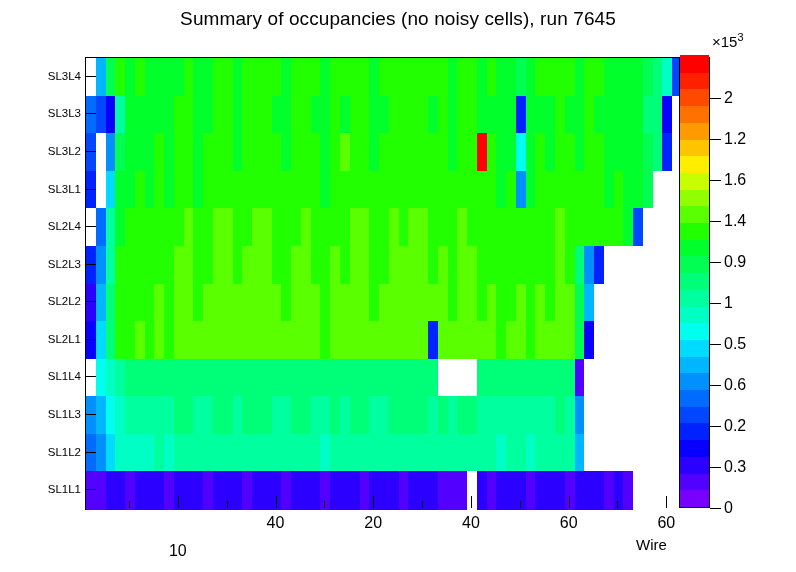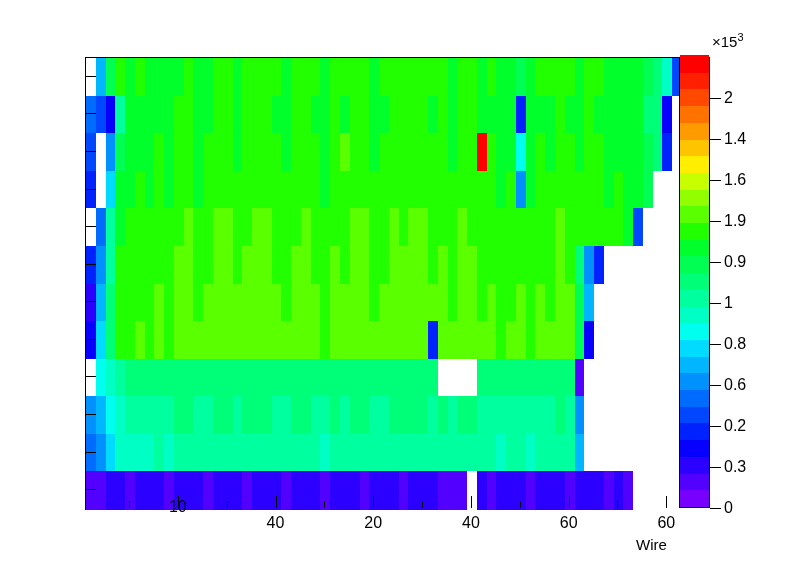--- a/index.html
+++ b/index.html
@@ -55,21 +55,36 @@
     position:absolute;left:712px;top:31px;font-size:15px;
     white-space:nowrap;color:#000;
   }
   #zexp sup{font-size:11px;vertical-align:super;}
 </style>
 </head>
 <body>
 
 <div id="root">
 
-
+  <div class="title">Summary of occupancies (no noisy cells), run 7645</div>
+
+  <div id="ylabels">
+      <div class="ylab" style="top: 18.7917px;">SL3L4</div>
+      <div class="ylab" style="top: 56.375px;">SL3L3</div>
+      <div class="ylab" style="top: 93.9583px;">SL3L2</div>
+      <div class="ylab" style="top: 131.542px;">SL3L1</div>
+      <div class="ylab" style="top: 169.125px;">SL2L4</div>
+      <div class="ylab" style="top: 206.708px;">SL2L3</div>
+      <div class="ylab" style="top: 244.292px;">SL2L2</div>
+      <div class="ylab" style="top: 281.875px;">SL2L1</div>
+      <div class="ylab" style="top: 319.458px;">SL1L4</div>
+      <div class="ylab" style="top: 357.042px;">SL1L3</div>
+      <div class="ylab" style="top: 394.625px;">SL1L2</div>
+      <div class="ylab" style="top: 432.208px;">SL1L1</div>
+    </div>
 
   <div id="frame">
     <div id="grid">
         <div class="cell" style="left: 0px; top: 0px; width: 10.3705px; height: 38.1833px; background: rgb(255, 255, 255);"></div>
         <div class="cell" style="left: 9.77049px; top: 0px; width: 10.3705px; height: 38.1833px; background: rgb(0, 182, 255);"></div>
         <div class="cell" style="left: 19.541px; top: 0px; width: 10.3705px; height: 38.1833px; background: rgb(0, 255, 82);"></div>
         <div class="cell" style="left: 29.3115px; top: 0px; width: 10.3705px; height: 38.1833px; background: rgb(34, 255, 0);"></div>
         <div class="cell" style="left: 39.082px; top: 0px; width: 10.3705px; height: 38.1833px; background: rgb(0, 255, 43);"></div>
         <div class="cell" style="left: 48.8525px; top: 0px; width: 10.3705px; height: 38.1833px; background: rgb(34, 255, 0);"></div>
         <div class="cell" style="left: 58.623px; top: 0px; width: 10.3705px; height: 38.1833px; background: rgb(0, 255, 43);"></div>
@@ -807,21 +822,21 @@
       <div class="xtick" style="left: 226.672px; height: 7px; top: 501px;"></div>
       <div class="xtick" style="left: 275.525px; height: 12px; top: 496px;"></div>
       <div class="xtick" style="left: 324.377px; height: 7px; top: 501px;"></div>
       <div class="xtick" style="left: 373.23px; height: 12px; top: 496px;"></div>
       <div class="xtick" style="left: 422.082px; height: 7px; top: 501px;"></div>
       <div class="xtick" style="left: 470.934px; height: 12px; top: 496px;"></div>
       <div class="xtick" style="left: 519.787px; height: 7px; top: 501px;"></div>
       <div class="xtick" style="left: 568.639px; height: 12px; top: 496px;"></div>
       <div class="xtick" style="left: 617.492px; height: 7px; top: 501px;"></div>
       <div class="xtick" style="left: 666.344px; height: 12px; top: 496px;"></div>
-      <div class="xtlab" style="left: 177.82px; top: 498px;">10</div>
+      <div class="xtlab" style="left: 177.82px; top: 542px;">10</div>
       <div class="xtlab" style="left: 275.525px; top: 514px;">40</div>
       <div class="xtlab" style="left: 373.23px; top: 514px;">20</div>
       <div class="xtlab" style="left: 470.934px; top: 514px;">40</div>
       <div class="xtlab" style="left: 568.639px; top: 514px;">60</div>
       <div class="xtlab" style="left: 666.344px; top: 514px;">60</div>
     </div>
   <div id="xtitle">Wire</div>
 
   <div id="palette">
       <div class="pband" style="background: rgb(119, 0, 255); bottom: 0px; height: 17.3037px;"></div>
@@ -855,31 +870,31 @@
   <div id="zaxis">
       <div class="ztick" style="top: 508px;"></div>
       <div class="zlab" style="top: 508px;">0</div>
       <div class="ztick" style="top: 467px;"></div>
       <div class="zlab" style="top: 467px;">0.3</div>
       <div class="ztick" style="top: 426px;"></div>
       <div class="zlab" style="top: 426px;">0.2</div>
       <div class="ztick" style="top: 385px;"></div>
       <div class="zlab" style="top: 385px;">0.6</div>
       <div class="ztick" style="top: 344px;"></div>
-      <div class="zlab" style="top: 344px;">0.8</div>
+      <div class="zlab" style="top: 344px;">0.5</div>
       <div class="ztick" style="top: 303px;"></div>
       <div class="zlab" style="top: 303px;">1</div>
       <div class="ztick" style="top: 262px;"></div>
       <div class="zlab" style="top: 262px;">0.9</div>
       <div class="ztick" style="top: 221px;"></div>
-      <div class="zlab" style="top: 221px;">1.9</div>
+      <div class="zlab" style="top: 221px;">1.4</div>
       <div class="ztick" style="top: 180px;"></div>
       <div class="zlab" style="top: 180px;">1.6</div>
       <div class="ztick" style="top: 139px;"></div>
-      <div class="zlab" style="top: 139px;">1.4</div>
+      <div class="zlab" style="top: 139px;">1.2</div>
       <div class="ztick" style="top: 98px;"></div>
       <div class="zlab" style="top: 98px;">2</div>
     </div>
   <div id="zexp"><span>×15</span><sup>3</sup></div>
 
 <div class="ytick" style="top: 75.7917px;"></div>
     <div class="ytick" style="top: 113.375px;"></div>
     <div class="ytick" style="top: 150.958px;"></div>
     <div class="ytick" style="top: 188.542px;"></div>
     <div class="ytick" style="top: 226.125px;"></div>

